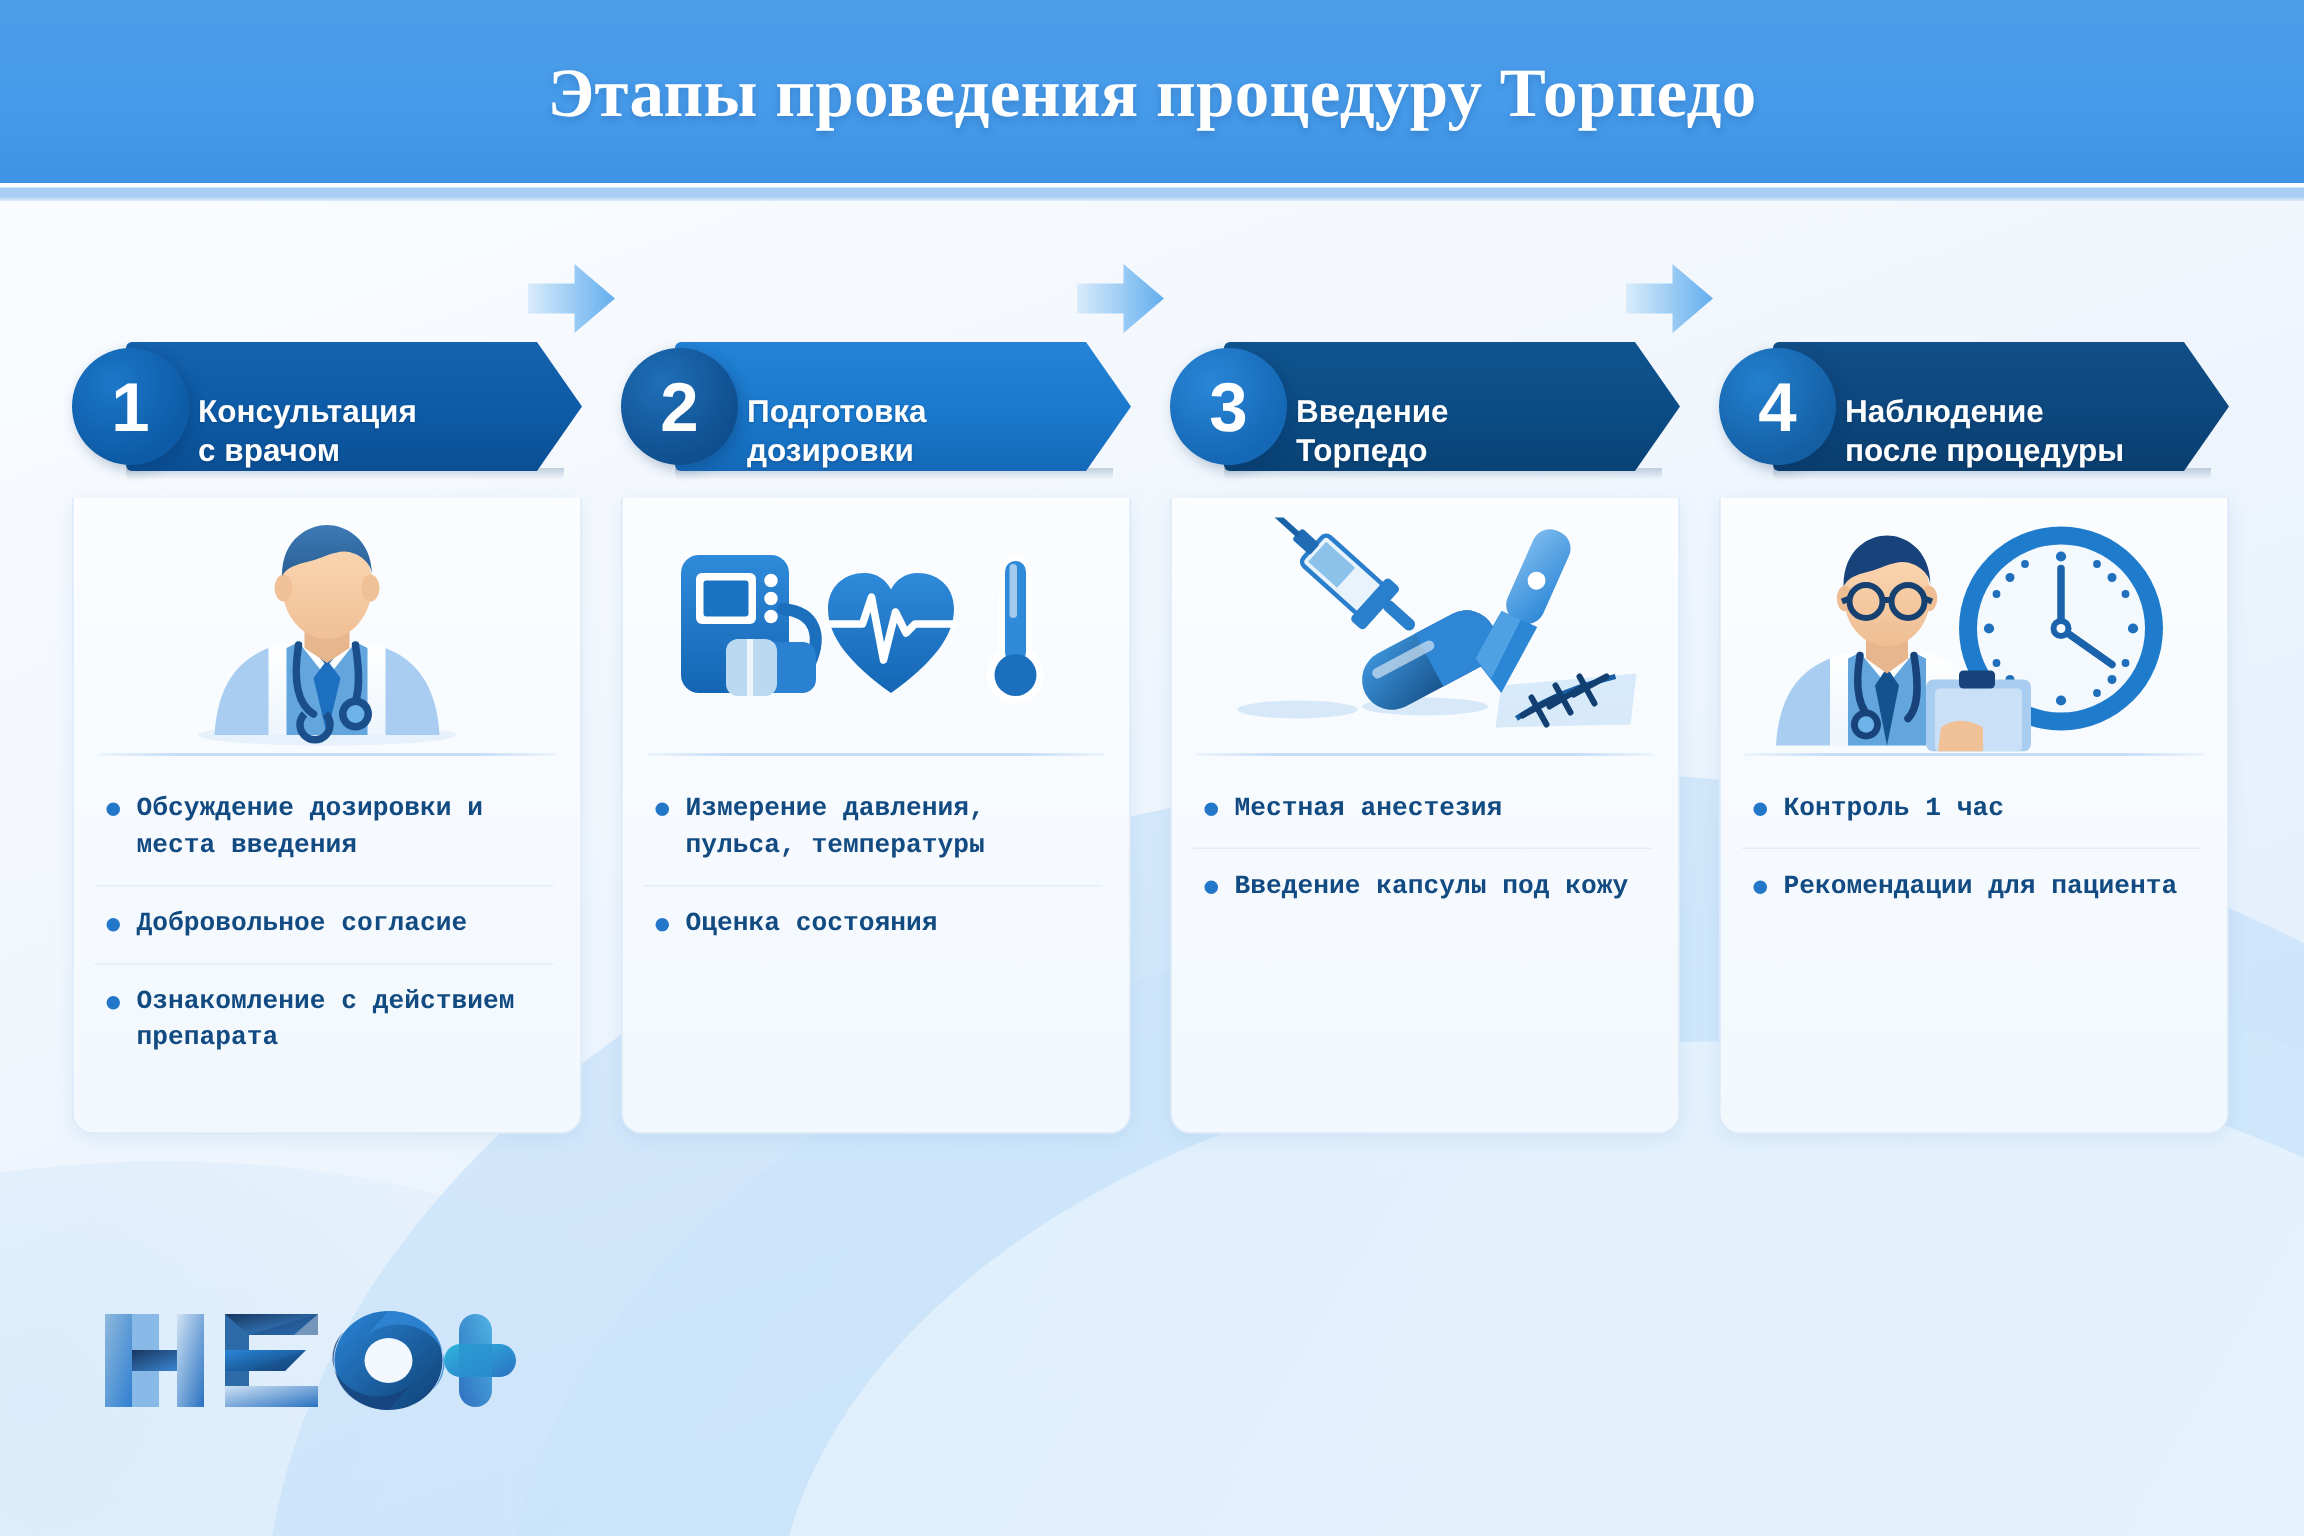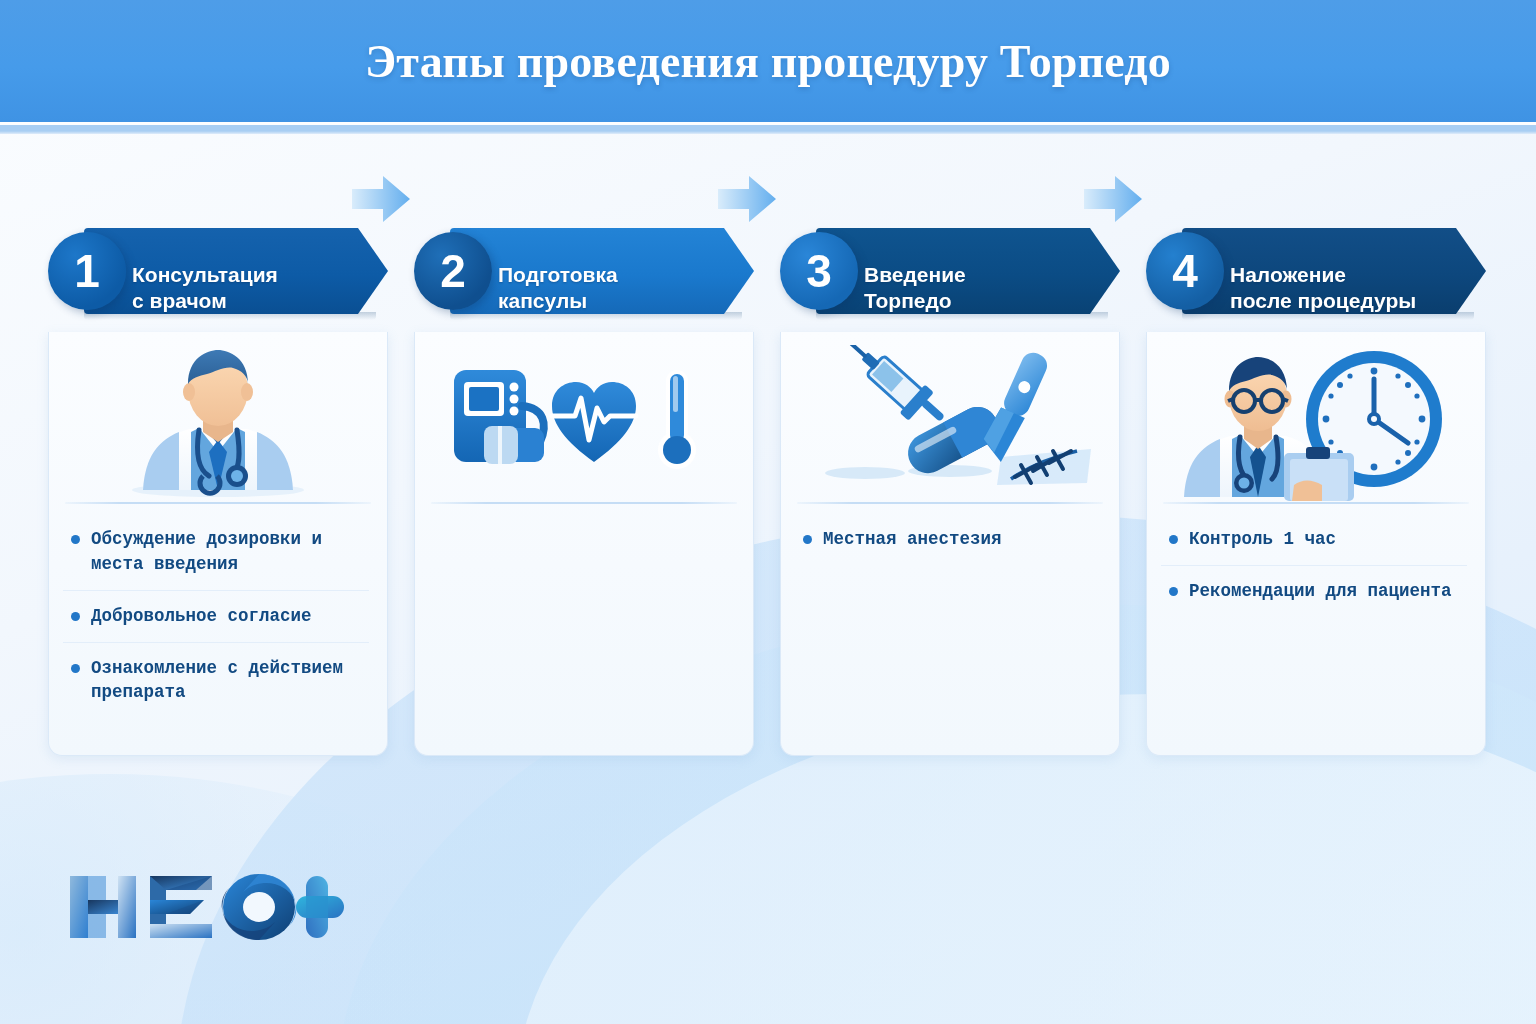--- a/index.html
+++ b/index.html
@@ -326,21 +326,21 @@
           </div>
         </div>
       </div>
     </div>
 
     <div class="step">
       <div class="banner-shadow"></div>
       <div class="banner mid">
         <div class="banner-label">
           <span>Подготовка</span><br>
-          <span>капсулы</span>
+          <span>дозировки</span>
         </div>
       </div>
       <div class="step-num num-2">2</div>
 
       <div class="panel">
         <div class="art">
           <svg width="280" height="125" viewBox="0 0 280 125">
             <defs>
               <linearGradient id="bl2" x1="0" y1="0" x2="0" y2="1">
                 <stop offset="0" stop-color="#2f8ada"></stop>
@@ -369,20 +369,30 @@
             <g>
               <rect x="222" y="12" width="22" height="72" rx="11" fill="#ffffff"></rect>
               <circle cx="233" cy="92" r="19" fill="#ffffff"></circle>
               <rect x="226" y="16" width="14" height="68" rx="7" fill="#2f8ada"></rect>
               <circle cx="233" cy="92" r="14" fill="#1c6fbd"></circle>
               <rect x="229" y="18" width="5" height="36" rx="2.5" fill="#ffffff" opacity=".55"></rect>
             </g>
           </svg>
         </div>
         <div class="divider"></div>
+        <div class="bullets">
+          <div class="bullet">
+            <span class="dot"></span>
+            <span class="bullet-text">Измерение давления, пульса, температуры</span>
+          </div>
+          <div class="bullet">
+            <span class="dot"></span>
+            <span class="bullet-text">Оценка состояния</span>
+          </div>
+        </div>
       </div>
     </div>
 
     <div class="step">
       <div class="banner-shadow"></div>
       <div class="banner navy">
         <div class="banner-label">
           <span>Введение</span><br>
           <span>Торпедо</span>
         </div>
@@ -438,29 +448,33 @@
               <path d="M200 76 L214 76 L212 120 L197 112 Z" fill="#4fa1e3"></path>
             </g>
           </svg>
         </div>
         <div class="divider"></div>
         <div class="bullets">
           <div class="bullet">
             <span class="dot"></span>
             <span class="bullet-text">Местная анестезия</span>
           </div>
+          <div class="bullet">
+            <span class="dot"></span>
+            <span class="bullet-text">Введение капсулы под кожу</span>
+          </div>
         </div>
       </div>
     </div>
 
     <div class="step">
       <div class="banner-shadow"></div>
       <div class="banner navy2">
         <div class="banner-label">
-          <span>Наложение</span><br>
+          <span>Наблюдение</span><br>
           <span>после процедуры</span>
         </div>
       </div>
       <div class="step-num num-4">4</div>
 
       <div class="panel">
         <div class="art">
           <svg width="300" height="162" viewBox="0 0 300 162">
             <defs>
               <linearGradient id="skin4" x1="0" y1="0" x2="0" y2="1">

